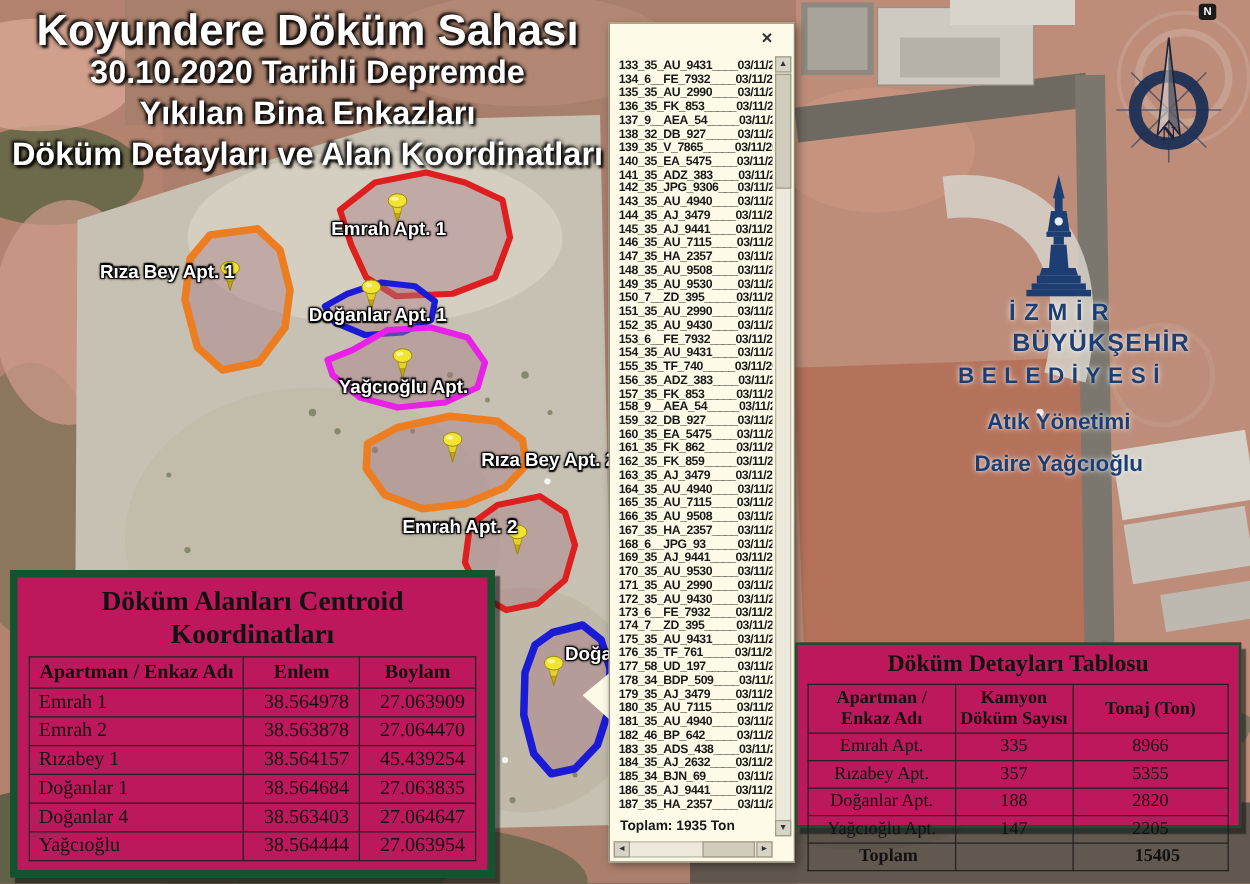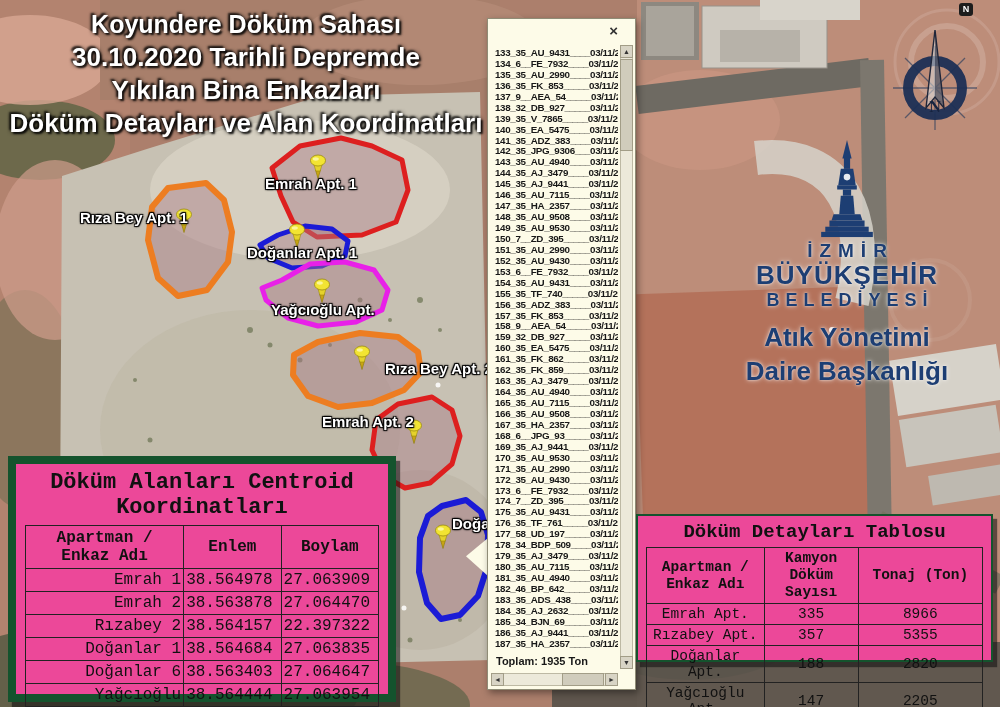--- a/index.html
+++ b/index.html
@@ -8,21 +8,21 @@
   .stage *{box-sizing:border-box;}
   svg{display:block;}
 
   
   .basemap{position:absolute;left:0;top:0;width:1000px;height:707px;z-index:0;}
 
   
   .headline{position:absolute;left:0;top:8px;width:492px;text-align:center;z-index:3;color:#fff;}
   .headline .hl{font-weight:700;line-height:33px;
     text-shadow:-2px -2px 2px rgba(0,0,0,.75),2px 2px 2px rgba(0,0,0,.85),0 0 4px rgba(0,0,0,.9);}
-  .hl1{font-size:25px;}
+  .hl1{font-size:35px;}
   .hl2,.hl3,.hl4{font-size:26px;}
 
   
   .map-label{position:absolute;z-index:2;font-size:15px;font-weight:700;color:#fff;white-space:nowrap;
     text-shadow:-1px -1px 1px #000,1px -1px 1px #000,-1px 1px 1px #000,1px 1px 1px #000,0 0 3px #000;}
 
   
   .balloon{position:absolute;left:487px;top:18px;width:149px;height:672px;z-index:5;
     background:#fdfbe8;border:1px solid #8f8c76;box-shadow:2px 3px 7px rgba(0,0,0,.4);}
   .balloon-tail{position:absolute;left:466px;top:538px;width:22px;height:38px;z-index:5;
@@ -36,45 +36,45 @@
   .balloon-total{position:absolute;left:8px;bottom:22px;font-size:11px;font-weight:700;color:#181818;text-align:right;}
   .vscroll{position:absolute;top:26px;right:2px;bottom:20px;width:13px;background:#ece9da;
     border:1px solid #bdb9a4;}
   .hscroll{position:absolute;left:3px;right:17px;bottom:3px;height:13px;background:#ece9da;
     border:1px solid #bdb9a4;}
   .sbtn{position:absolute;width:13px;height:13px;background:#d8d4c5;border:1px solid #a29d87;
     font-size:7px;line-height:11px;text-align:center;color:#333;}
   .sthumb{position:absolute;background:#d0ccbc;border:1px solid #a29d87;}
 
   
-  .panel-table{position:absolute;background:#ec4899;border:8px solid #14532d;z-index:6;
-    font-family:Liberation Mono, monospace;color:#111;box-shadow:4px 5px 1px rgba(15,15,15,.55);}
+  .panel-table{position:absolute;background:#be185d;border:6px solid #14532d;z-index:6;
+    font-family:Liberation Serif, serif;color:#111;box-shadow:4px 5px 1px rgba(15,15,15,.55);}
   .coords{left:8px;top:456px;width:388px;height:246px;padding:5px 9px 8px 9px;}
   .details{left:636px;top:514px;width:357px;height:148px;padding:3px 8px 7px 8px;border-width:2px;}
   .tbl-title{font-weight:700;text-align:center;}
   .coords .tbl-title{font-size:22px;margin:1px 0 5px 0;}
   .details .tbl-title{font-size:19px;margin:2px 0 4px 0;}
   table{border-collapse:collapse;width:100%;}
   th,td{border:1px solid #222;}
   .coords th{font-size:16px;font-weight:700;padding:3px 2px;text-align:center;}
   .coords td{font-size:16px;padding:2px 2px;height:22px;}
-  .coords td:first-child{text-align:right;padding-left:7px;width:48%;margin-left:16px;}
+  .coords td:first-child{text-align:left;padding-left:7px;width:48%;margin-left:16px;}
   .coords td:not(:first-child){text-align:right;padding-right:8px;width:26%;}
   .details th{font-size:14.5px;font-weight:700;padding:2px 3px;text-align:center;line-height:17px;}
   .details td{font-size:14.5px;text-align:center;padding:2px 3px;height:20px;}
   .details tfoot td{font-weight:700;padding-left:14px;}
 
   
   .agency{position:absolute;left:742px;top:138px;width:210px;text-align:center;z-index:3;
     color:#1d3e73;text-shadow:0 0 5px rgba(255,255,255,.75),0 0 2px rgba(255,255,255,.6);}
   .agency .tower{margin:0 auto;}
   .ag-city{font-size:19px;font-weight:700;letter-spacing:7px;line-height:22px;margin-left:7px;}
-  .ag-buyuk{font-size:26px;font-weight:700;letter-spacing:1px;line-height:26px;}
+  .ag-buyuk{font-size:20px;font-weight:700;letter-spacing:1px;line-height:26px;text-align:right;}
   .ag-bel{font-size:18px;font-weight:700;letter-spacing:6px;line-height:24px;margin-left:6px;}
-  .ag-dept{font-size:26px;font-weight:700;line-height:34px;margin-top:8px;}
+  .ag-dept{font-size:18px;font-weight:700;line-height:34px;margin-top:8px;}
 
   
   .north-badge{position:absolute;left:959px;top:3px;width:14px;height:13px;background:#1c1c1c;
     border-radius:3px;color:#fff;font-size:9px;font-weight:700;text-align:center;line-height:13px;z-index:4;}
   .compass{position:absolute;left:885px;top:18px;z-index:3;}
 </style>
 </head>
 <body>
 
 <div class="stage">
@@ -304,31 +304,31 @@
             <td>Emrah 1</td>
             <td>38.564978</td>
             <td>27.063909</td>
           </tr>
           <tr>
             <td>Emrah 2</td>
             <td>38.563878</td>
             <td>27.064470</td>
           </tr>
           <tr>
-            <td>Rızabey 2</td>
+            <td>Rızabey 1</td>
             <td>38.564157</td>
-            <td>22.397322</td>
+            <td>45.439254</td>
           </tr>
           <tr>
             <td>Doğanlar 1</td>
             <td>38.564684</td>
             <td>27.063835</td>
           </tr>
           <tr>
-            <td>Doğanlar 6</td>
+            <td>Doğanlar 4</td>
             <td>38.563403</td>
             <td>27.064647</td>
           </tr>
           <tr>
             <td>Yağcıoğlu</td>
             <td>38.564444</td>
             <td>27.063954</td>
           </tr>
         </tbody>
     </table>
@@ -395,21 +395,21 @@
         <rect x="9" y="84" width="42" height="5"></rect>
         <rect x="5" y="89" width="50" height="5"></rect>
       </g>
       <circle cx="30" cy="36" r="3.2" fill="#ffffff" opacity="0.9"></circle>
     </svg>
     <div class="ag-city">İZMİR</div>
     <div class="ag-buyuk">BÜYÜKŞEHİR</div>
     <div class="ag-bel">BELEDİYESİ</div>
     <div class="ag-dept">
       <div>Atık Yönetimi</div>
-      <div>Daire Başkanlığı</div>
+      <div>Daire Yağcıoğlu</div>
     </div>
   </div>
 
   <svg class="compass" width="100" height="145" viewBox="0 0 100 145">
     <g transform="translate(50,70)">
       <g stroke="#3a4660" stroke-width="1.3" opacity="0.75">
         <line x1="0" y1="-42" x2="0" y2="42"></line>
           <line x1="-42" y1="0" x2="42" y2="0"></line>
         <line x1="-30" y1="-30" x2="30" y2="30"></line>
           <line x1="-30" y1="30" x2="30" y2="-30"></line>

